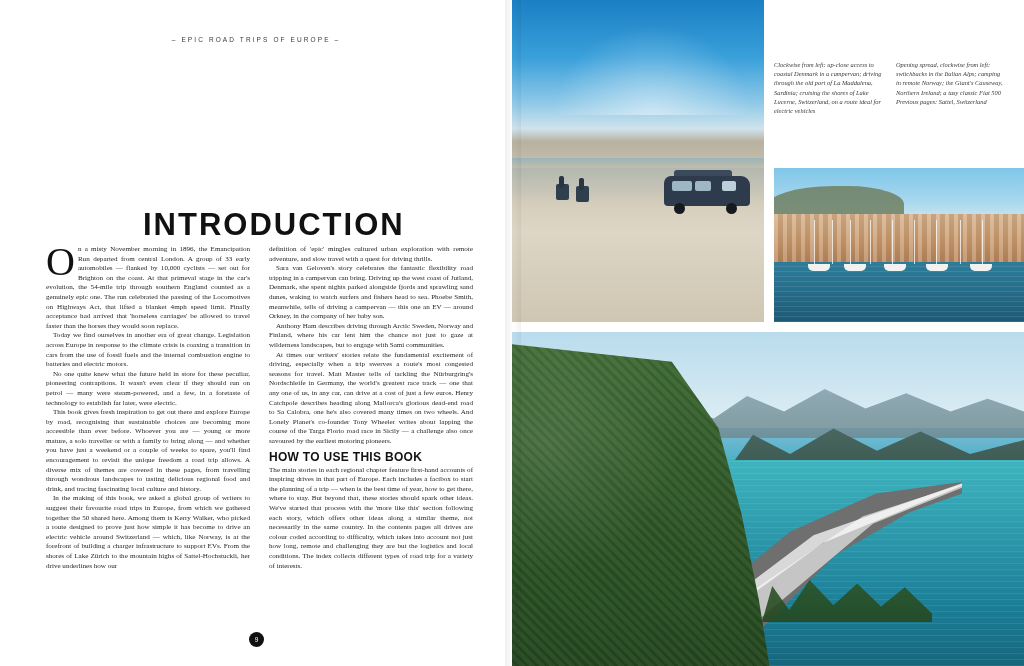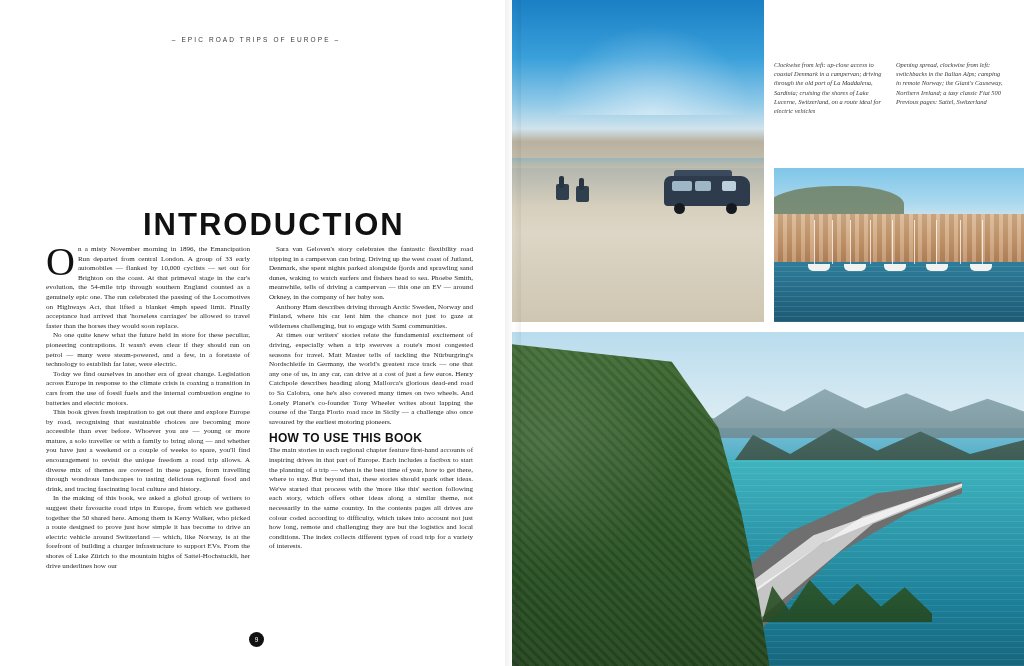--- a/index.html
+++ b/index.html
@@ -392,29 +392,30 @@
   <div class="left-page">
 
     <div class="running-head">– EPIC ROAD TRIPS OF EUROPE –</div>
 
     <h1 class="intro-title">INTRODUCTION</h1>
 
     <div class="columns">
 
       <div class="col">
         <p class="first"><span class="dropcap">O</span><span>n a misty November morning in 1896, the Emancipation Run departed from central London. A group of 33 early automobiles — flanked by 10,000 cyclists — set out for Brighton on the coast. At that primeval stage in the car's evolution, the 54-mile trip through southern England counted as a genuinely epic one. The run celebrated the passing of the Locomotives on Highways Act, that lifted a blanket 4mph speed limit. Finally acceptance had arrived that 'horseless carriages' be allowed to travel faster than the horses they would soon replace.</span></p>
+        <p>Today we find ourselves in another era of great change. Legislation across Europe in response to the climate crisis is coaxing a transition in cars from the use of fossil fuels and the internal combustion engine to batteries and electric motors.</p>
         <p>No one quite knew what the future held in store for these peculiar, pioneering contraptions. It wasn't even clear if they should run on petrol — many were steam-powered, and a few, in a foretaste of technology to establish far later, were electric.</p>
-        <p>Today we find ourselves in another era of great change. Legislation across Europe in response to the climate crisis is coaxing a transition in cars from the use of fossil fuels and the internal combustion engine to batteries and electric motors.</p>
         <p>This book gives fresh inspiration to get out there and explore Europe by road, recognising that sustainable choices are becoming more accessible than ever before. Whoever you are — young or more mature, a solo traveller or with a family to bring along — and whether you have just a weekend or a couple of weeks to spare, you'll find encouragement to revisit the unique freedom a road trip allows. A diverse mix of themes are covered in these pages, from travelling through wondrous landscapes to tasting delicious regional food and drink, and tracing fascinating local culture and history.</p>
         <p>In the making of this book, we asked a global group of writers to suggest their favourite road trips in Europe, from which we gathered together the 50 shared here. Among them is Kerry Walker, who picked a route designed to prove just how simple it has become to drive an electric vehicle around Switzerland — which, like Norway, is at the forefront of building a charger infrastructure to support EVs. From the shores of Lake Zürich to the mountain highs of Sattel-Hochstuckli, her drive underlines how our</p>
       </div>
 
       <div class="col">
+        <p class="first">definition of 'epic' mingles cultured urban exploration with remote adventure, and slow travel with a quest for driving thrills.</p>
         <p>Sara van Geloven's story celebrates the fantastic flexibility road tripping in a campervan can bring. Driving up the west coast of Jutland, Denmark, she spent nights parked alongside fjords and sprawling sand dunes, waking to watch surfers and fishers head to sea. Phoebe Smith, meanwhile, tells of driving a campervan — this one an EV — around Orkney, in the company of her baby son.</p>
-        <p>Anthony Ham describes driving through Arctic Sweden, Norway and Finland, where his car lent him the chance not just to gaze at wilderness challenging, but to engage with Sami communities.</p>
+        <p>Anthony Ham describes driving through Arctic Sweden, Norway and Finland, where his car lent him the chance not just to gaze at wilderness landscapes, but to engage with Sami communities.</p>
         <p>At times our writers' stories relate the fundamental excitement of driving, especially when a trip swerves a route's most congested seasons for travel. Matt Master tells of tackling the Nürburgring's Nordschleife in Germany, the world's greatest race track — one that any one of us, in any car, can drive at a cost of just a few euros. Henry Catchpole describes heading along Mallorca's glorious dead-end road to Sa Calobra, one he's also covered many times on two wheels. And Lonely Planet's co-founder Tony Wheeler writes about lapping the course of the Targa Florio road race in Sicily — a challenge also once savoured by the earliest motoring pioneers.</p>
         <div class="subhead">HOW TO USE THIS BOOK</div>
         <p class="first">The main stories in each regional chapter feature first-hand accounts of inspiring drives in that part of Europe. Each includes a factbox to start the planning of a trip — when is the best time of year, how to get there, where to stay. But beyond that, these stories should spark other ideas. We've started that process with the 'more like this' section following each story, which offers other ideas along a similar theme, not necessarily in the same country. In the contents pages all drives are colour coded according to difficulty, which takes into account not just how long, remote and challenging they are but the logistics and local conditions. The index collects different types of road trip for a variety of interests.</p>
       </div>
 
     </div>
 
     <div class="folio">9</div>
   </div>
 

